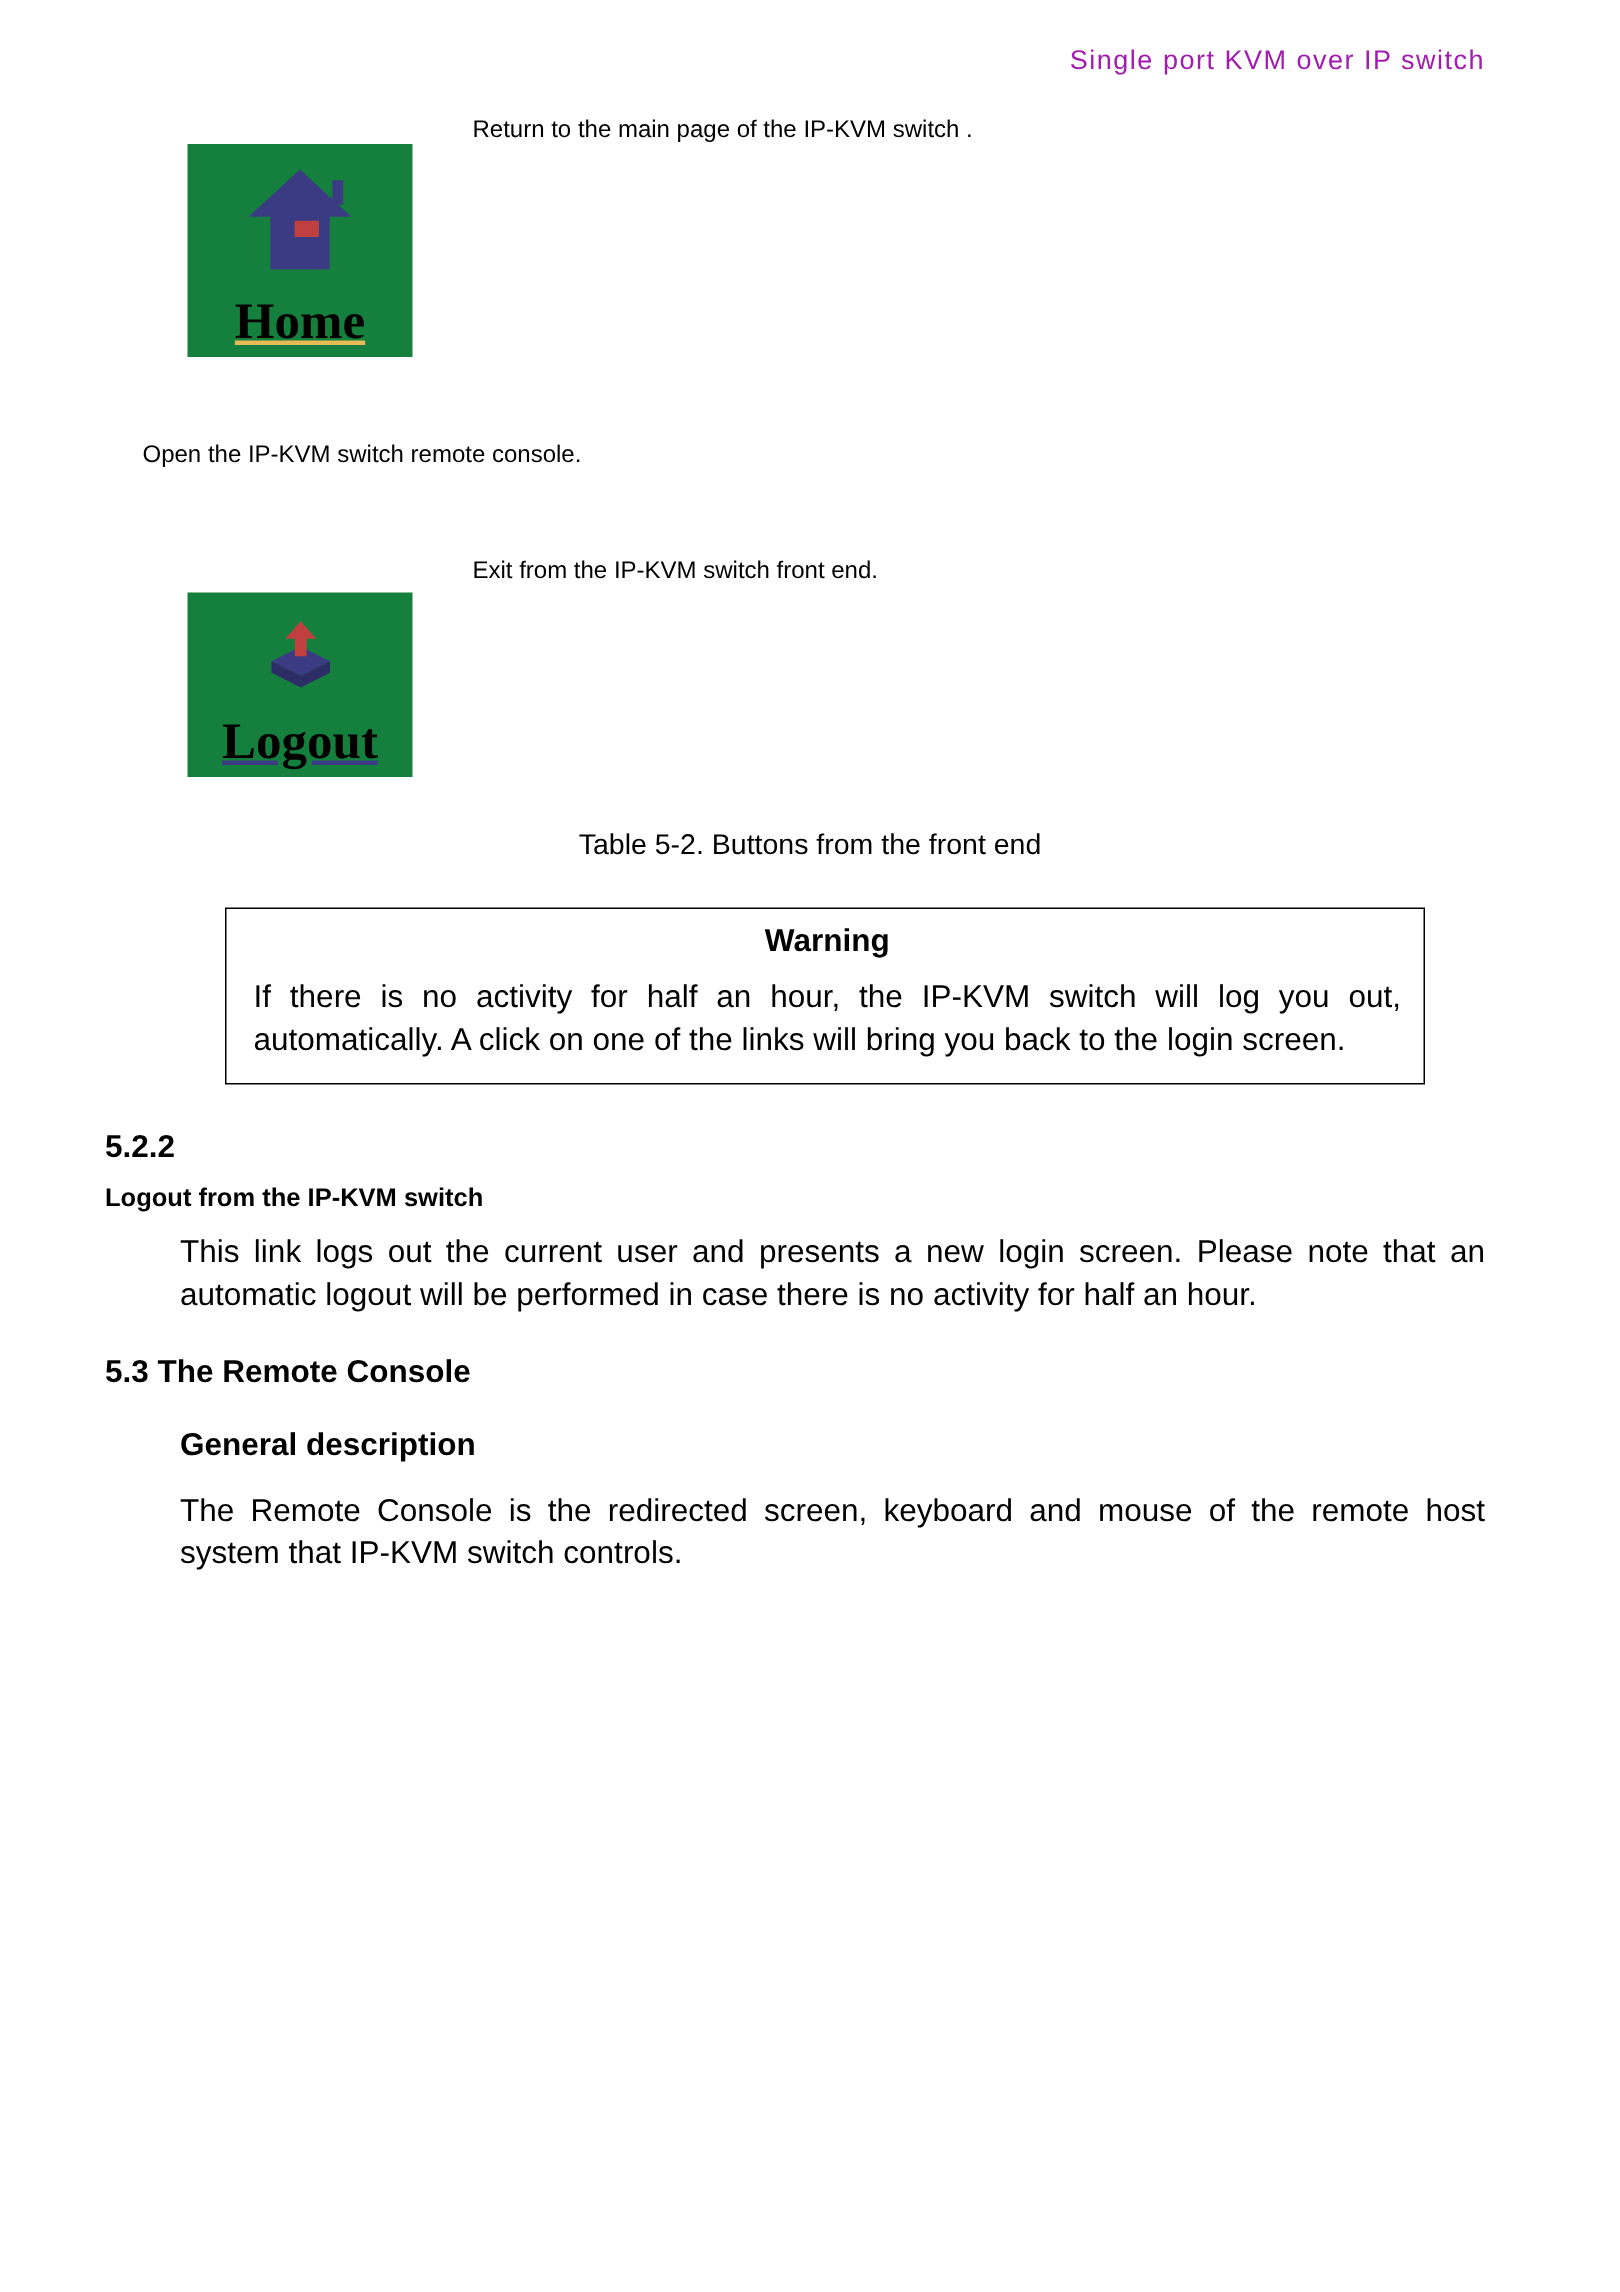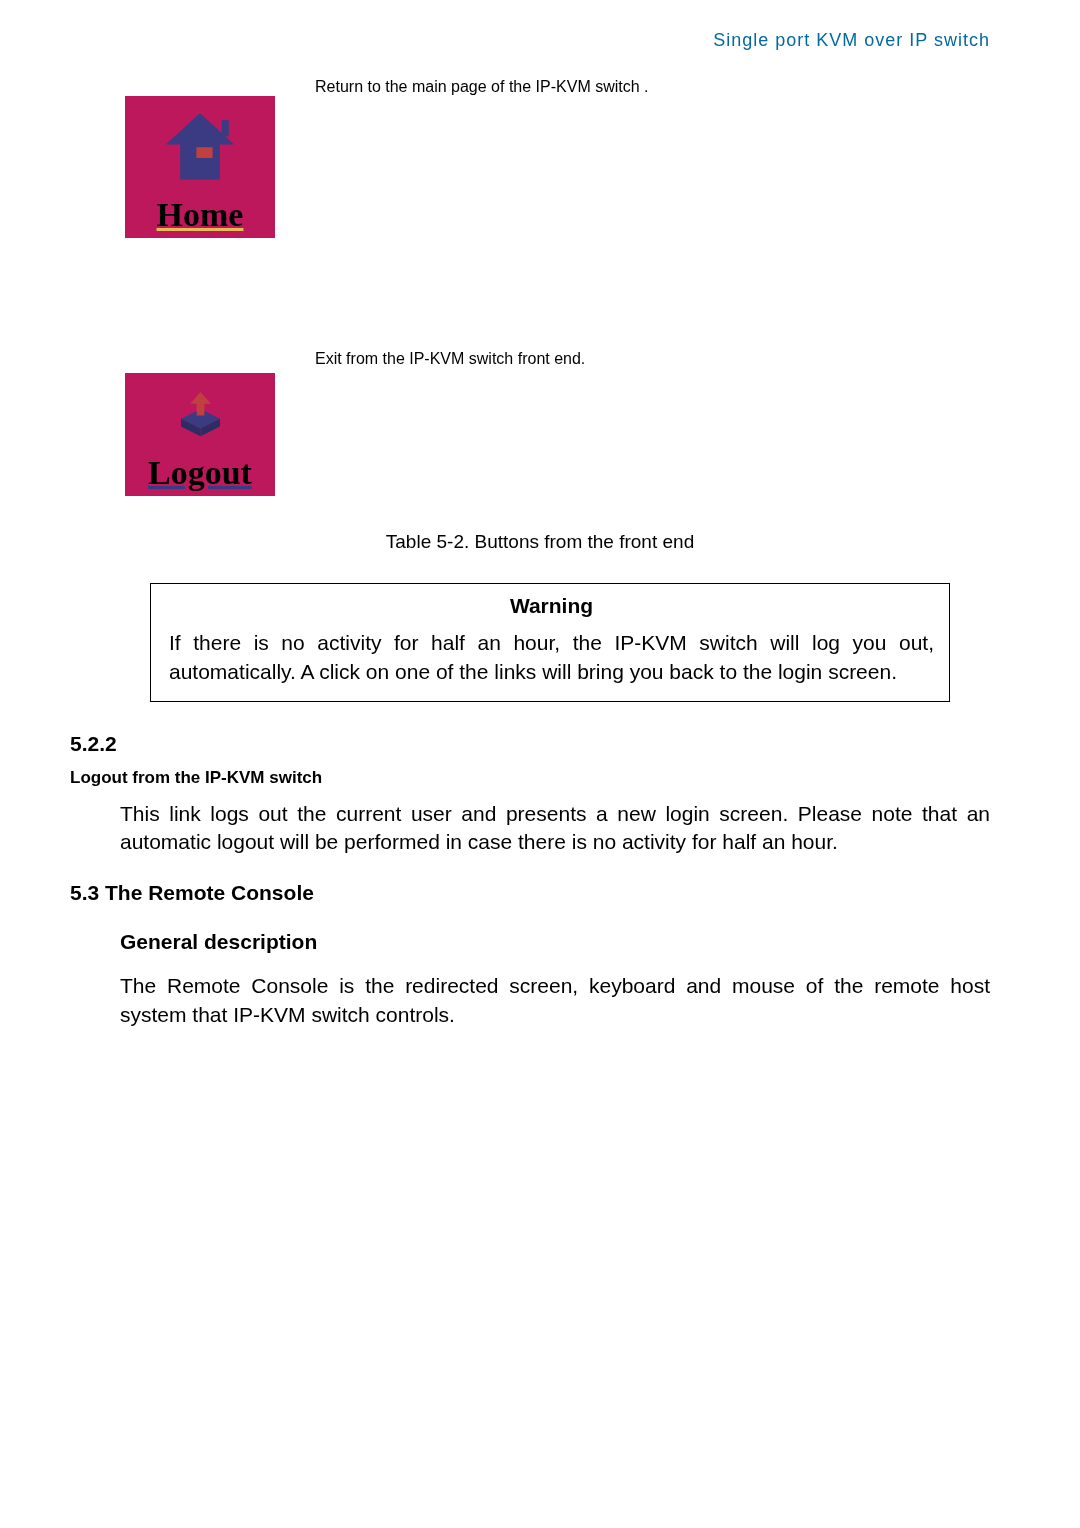--- a/index.html
+++ b/index.html
@@ -13,21 +13,21 @@
     width: 1080px;
     min-height: 1528px;
     box-sizing: border-box;
     padding: 30px 90px 60px 90px;
     position: relative;
   }
   .header-right {
     text-align: right;
     font-size: 18px;
     letter-spacing: 1px;
-    color: #0369a1;
+    color: #a21caf;
     margin-bottom: 25px;
   }
 
   .item-row {
     display: flex;
     align-items: flex-start;
     margin-bottom: 55px;
   }
   .icon-col {
     width: 220px;
@@ -36,21 +36,21 @@
     padding-top: 25px;
   }
   .desc-col {
     flex: 1;
     font-size: 16px;
     line-height: 1.35;
     padding-left: 5px;
   }
 
   .icon-tile {
-    background: #be185d;
+    background: #15803d;
     width: 150px;
     display: flex;
     flex-direction: column;
     align-items: center;
     padding: 8px 0 6px 0;
   }
   .icon-tile .label {
     font-family: Georgia, "Times New Roman", serif;
     font-weight: bold;
     font-size: 34px;
@@ -146,20 +146,21 @@
           <rect x="46" y="48" width="18" height="12" fill="#c04040"></rect>
           <rect x="74" y="18" width="8" height="18" fill="#3b3b83"></rect>
         </svg>
         <div class="label">Home</div>
       </div>
     </div>
     <div class="desc-col"> Return to the main page of the IP-KVM switch .</div>
   </div>
 
   <div class="item-row">
+    <div class="desc-col">Open the IP-KVM switch remote console.</div>
   </div>
 
   <div class="item-row" style="margin-bottom:35px;">
     <div class="icon-col">
       <div class="icon-tile logout" style="padding-top:10px;">
         <svg class="logout-icon" viewBox="0 0 100 100">
 
           <path d="M20 55 L50 40 L80 55 L50 70 Z" fill="#3b3b83"></path>
           <path d="M20 55 L50 70 L50 82 L20 67 Z" fill="#2d2d66"></path>
           <path d="M80 55 L50 70 L50 82 L80 67 Z" fill="#2d2d66"></path>

